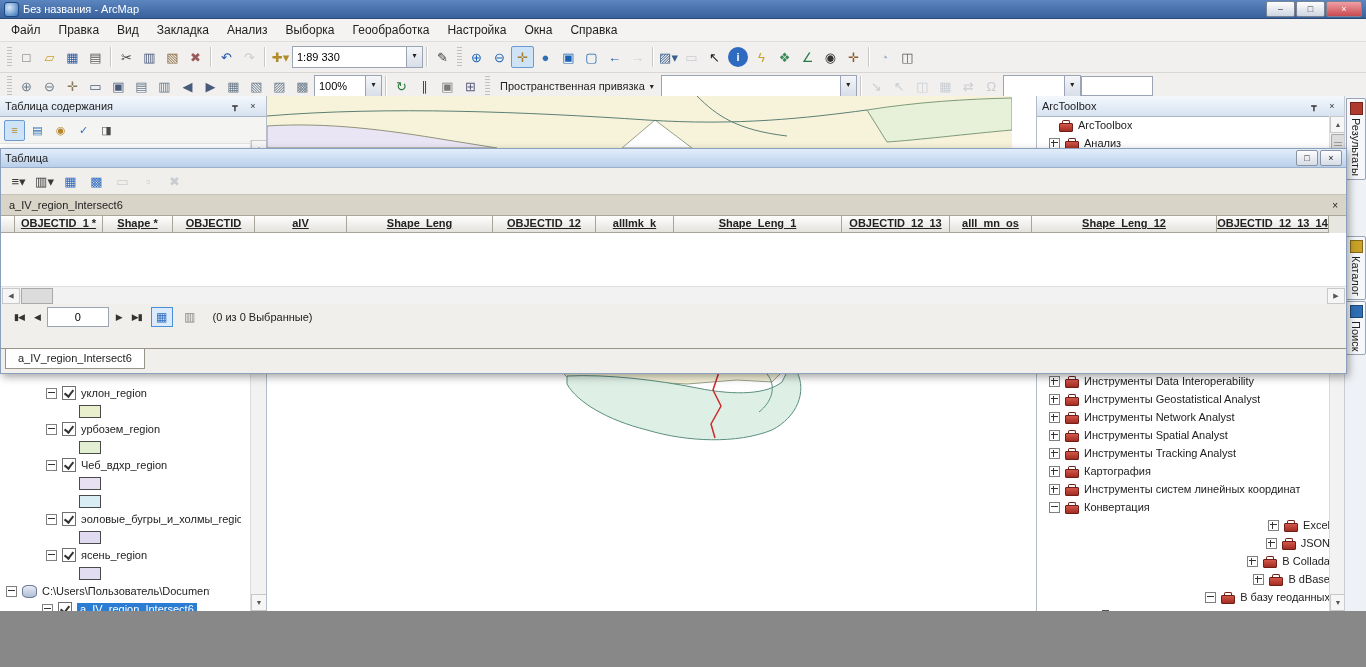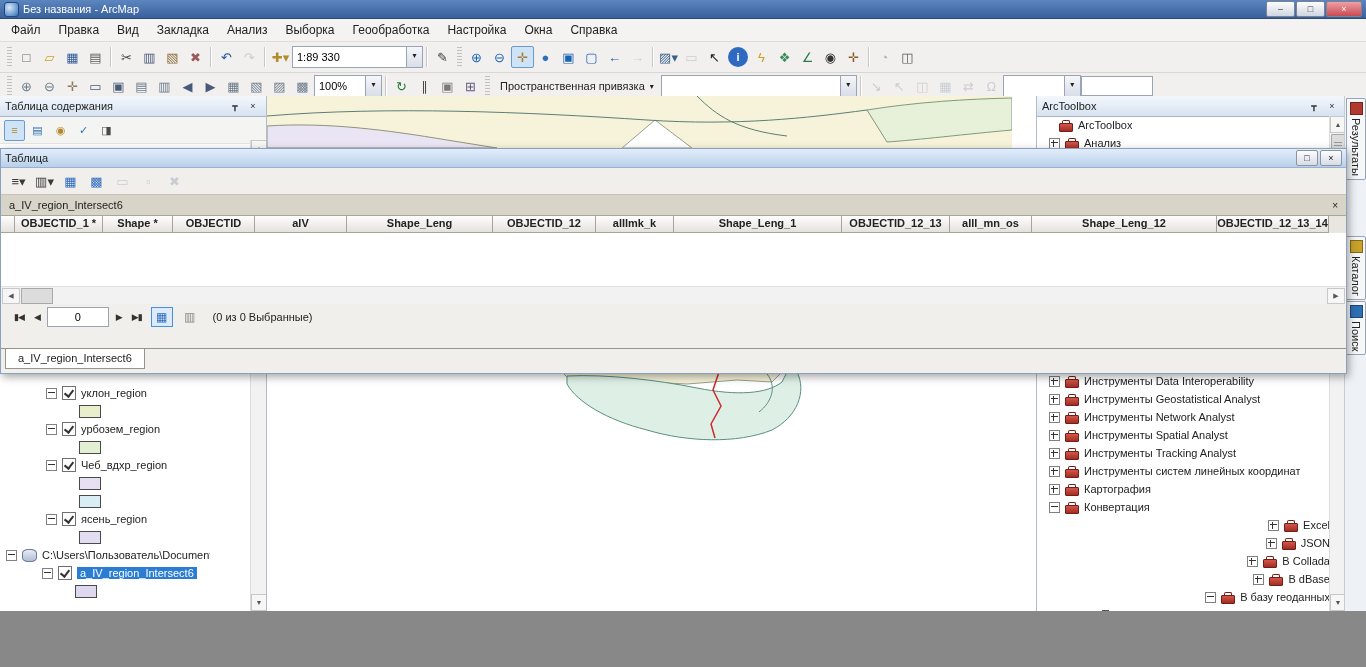--- a/index.html
+++ b/index.html
@@ -110,21 +110,21 @@
   .twin-title .t{flex:1;}
   .twbtn{width:20px;height:14px;display:flex;align-items:center;justify-content:center;font-size:9px;
     background:linear-gradient(#fdfdfd,#d6dce6);border:1px solid #8a93a2;border-radius:2px;margin-left:2px;}
   .twin-tools{height:26px;display:flex;align-items:center;gap:3px;padding:0 6px;background:#f0efec;}
   .twin-tabbar{height:20px;background:#d8d4c8;border-top:1px solid #c8c4b8;border-bottom:1px solid #aaa69a;
     display:flex;align-items:center;padding:0 8px;font-size:11px;}
   .twin-tabbar .x{margin-left:auto;font-size:10px;}
   .thead{display:flex;height:17px;background:#e8e6e0;overflow:hidden;}
   .thc{box-sizing:border-box;border-right:1px solid #a8a49a;border-bottom:1px solid #a8a49a;
     background:linear-gradient(#fefefe,#e4e2dc);font-size:11px;font-weight:bold;text-align:center;
-    line-height:15px;overflow:hidden;white-space:nowrap;flex:none;}
+    line-height:15px;overflow:hidden;white-space:nowrap;flex:none;text-decoration:underline;}
   .thc.sel{width:14px;}
   .trows{height:53px;background:#fff;}
   .hscroll{height:17px;background:#f2f2f2;position:relative;border-top:1px solid #e0e0e0;}
   .hbtn{position:absolute;top:1px;width:16px;height:14px;background:#f6f6f6;border:1px solid #c8c8c8;
     font-size:7px;color:#555;display:flex;align-items:center;justify-content:center;}
   .hthumb{position:absolute;top:1px;left:20px;width:30px;height:14px;background:#dcdcdc;border:1px solid #a8a8a8;}
   .recnav{height:26px;display:flex;align-items:center;gap:4px;padding:0 10px;background:#f0efec;font-size:11px;}
   .recbtn{font-size:9px;color:#333;padding:2px 3px;letter-spacing:-1px;}
   .recinput{width:56px;height:16px;border:1px solid #9aa4b4;text-align:center;font:11px "Liberation Sans",sans-serif;}
   .vtog{width:20px;height:18px;display:flex;align-items:center;justify-content:center;font-size:12px;
@@ -397,20 +397,30 @@
               <span class="swatch" data-name="layer-symbol-swatch" data-s="background:swatch" style="background: rgb(230, 224, 242);"></span>
             </div>
           </div>
 
           <div data-name="layer-block">
             <div class="srow">
               <span class="swatch" data-name="layer-symbol-swatch" data-s="background:swatch" style="background: rgb(216, 238, 244);"></span>
             </div>
           </div>
 
+          <div data-name="layer-block">
+            <div class="trow" data-name="layer-eolovye-bugry-i-holmy-region">
+              <span class="exp" data-name="collapse-expander-icon" data-exp="minus"></span>
+              <span class="chk" data-name="layer-visibility-checkbox"></span>
+              <span class="tlabel" data-i="label" style="max-width:160px">эоловые_бугры_и_холмы_regio</span>
+            </div>
+            <div class="srow">
+              <span class="swatch" data-name="layer-symbol-swatch" data-s="background:swatch" style="background: rgb(225, 219, 241);"></span>
+            </div>
+          </div>
 
           <div data-name="layer-block">
             <div class="trow" data-name="layer-yasen-region">
               <span class="exp" data-name="collapse-expander-icon" data-exp="minus"></span>
               <span class="chk" data-name="layer-visibility-checkbox"></span>
               <span class="tlabel" data-i="label" style="max-width:160px">ясень_region</span>
             </div>
             <div class="srow">
               <span class="swatch" data-name="layer-symbol-swatch" data-s="background:swatch" style="background: rgb(227, 221, 241);"></span>
             </div>
@@ -503,30 +513,30 @@
             <span class="ticon" data-name="toolbox-icon" data-icon="toolbox"></span>
             <span class="tlabel" data-i="label">Инструменты Spatial Analyst</span>
           </div>
 
           <div class="atrow" data-name="toolbox-tracking-analyst" data-level="1">
             <span class="exp" data-name="expander-icon" data-exp="plus"></span>
             <span class="ticon" data-name="toolbox-icon" data-icon="toolbox"></span>
             <span class="tlabel" data-i="label">Инструменты Tracking Analyst</span>
           </div>
 
+          <div class="atrow" data-name="toolbox-cartography" data-level="1">
+            <span class="exp" data-name="expander-icon" data-exp="plus"></span>
+            <span class="ticon" data-name="toolbox-icon" data-icon="toolbox"></span>
+            <span class="tlabel" data-i="label">Картография</span>
+          </div>
+
           <div class="atrow" data-name="toolbox-linear-referencing" data-level="1">
             <span class="exp" data-name="expander-icon" data-exp="plus"></span>
             <span class="ticon" data-name="toolbox-icon" data-icon="toolbox"></span>
             <span class="tlabel" data-i="label">Инструменты систем линейных координат</span>
-          </div>
-
-          <div class="atrow" data-name="toolbox-cartography" data-level="1">
-            <span class="exp" data-name="expander-icon" data-exp="plus"></span>
-            <span class="ticon" data-name="toolbox-icon" data-icon="toolbox"></span>
-            <span class="tlabel" data-i="label">Картография</span>
           </div>
 
           <div class="atrow" data-name="toolbox-conversion" data-level="1">
             <span class="exp" data-name="expander-icon" data-exp="minus"></span>
             <span class="ticon" data-name="toolbox-icon" data-icon="toolbox"></span>
             <span class="tlabel" data-i="label">Конвертация</span>
           </div>
 
           <div class="atrow" data-name="toolset-excel" data-level="2">
             <span class="exp" data-name="expander-icon" data-exp="plus"></span>

